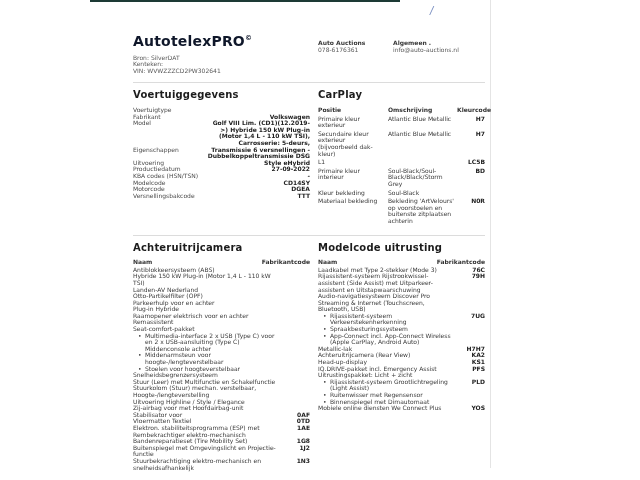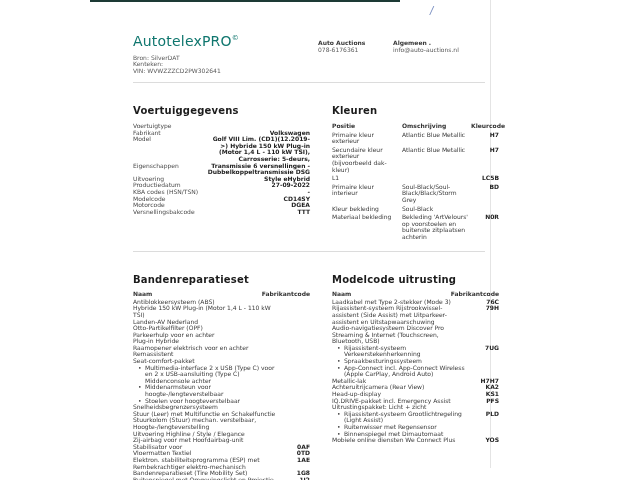--- a/index.html
+++ b/index.html
@@ -8,30 +8,30 @@
     font-family:"DejaVu Sans","Liberation Sans",sans-serif;color:#3a3a3a;
     -webkit-font-smoothing:antialiased;
   }
   .top-edge{position:absolute;left:90px;top:0;width:310px;height:2px;background:#1d3a35;}
   .page-edge{position:absolute;left:490px;top:0;width:1px;height:468px;background:#e4e4e4;}
   .stray-mark{position:absolute;left:430px;top:5px;color:#7288bd;font-size:10px;font-style:italic;}
   .content{position:absolute;left:133px;top:30px;width:352px;font-size:6px;line-height:6.6px;}
 
   
   .header{display:grid;grid-template-columns:185px 1fr;}
-  .app-title,.report-title{font-size:14px;font-weight:normal;color:#0f766e;line-height:16px;letter-spacing:.2px;}
+  .app-title,.report-title{font-size:14px;font-weight:bold;color:#0f172a;line-height:16px;letter-spacing:.2px;}
   .app-title sup{font-size:7px;}
   .meta{margin-top:6px;color:#5a5a5a;}
   .meta-line{white-space:nowrap;}
   .contact-row{display:grid;grid-template-columns:75px 1fr;margin-top:10px;color:#5a5a5a;}
   .b{font-weight:bold;color:#3a3a3a;}
   hr.div{border:none;border-top:1px solid #dcdcdc;margin:8px 0 0 0;}
 
   
-  .twocol{display:grid;grid-template-columns:177px 167px;column-gap:22px;align-items:start;margin-top:16px;}
+  .twocol{display:grid;grid-template-columns:177px 167px;column-gap:8px;align-items:start;}
   h2{font-size:10px;font-weight:bold;color:#1c1c1c;margin:9px 0 8px 0;letter-spacing:.2px;}
 
   
   .kv-row{display:flex;}
   .kv-label{flex:0 0 74px;color:#4a4a4a;}
   .kv-value{flex:1;text-align:right;font-weight:bold;color:#222;min-height:6.6px;}
 
   
   .color-head,.color-row{display:grid;grid-template-columns:67px 66px 1fr;column-gap:3px;margin-bottom:2px;}
   .color-head{font-weight:bold;color:#333;}
@@ -138,21 +138,21 @@
           </div>
 
           <div class="kv-row">
             <div class="kv-label">Versnellingsbakcode</div>
             <div class="kv-value">TTT</div>
           </div>
 
       </div>
     </div>
     <div>
-      <h2>Kleuren</h2>
+      <h2>CarPlay</h2>
       <div class="color-head">
         <div>Positie</div>
         <div>Omschrijving</div>
         <div class="cc">Kleurcode</div>
       </div>
       <div>
 
           <div class="color-row">
             <div>Primaire kleur exterieur</div>
             <div>Atlantic Blue Metallic</div>
@@ -190,21 +190,21 @@
           </div>
 
       </div>
     </div>
   </div>
 
   <hr class="div">
 
   <div class="twocol">
     <div>
-      <h2>Bandenreparatieset</h2>
+      <h2>Achteruitrijcamera</h2>
       <div class="eq-head">
         <div class="eq-name">Naam</div>
         <div>Fabrikantcode</div>
       </div>
       <div>
 
           <div>
             <div class="eq-row">
               <div class="eq-name">Antiblokkeersysteem (ABS)</div>
               <div class="eq-code"></div>

